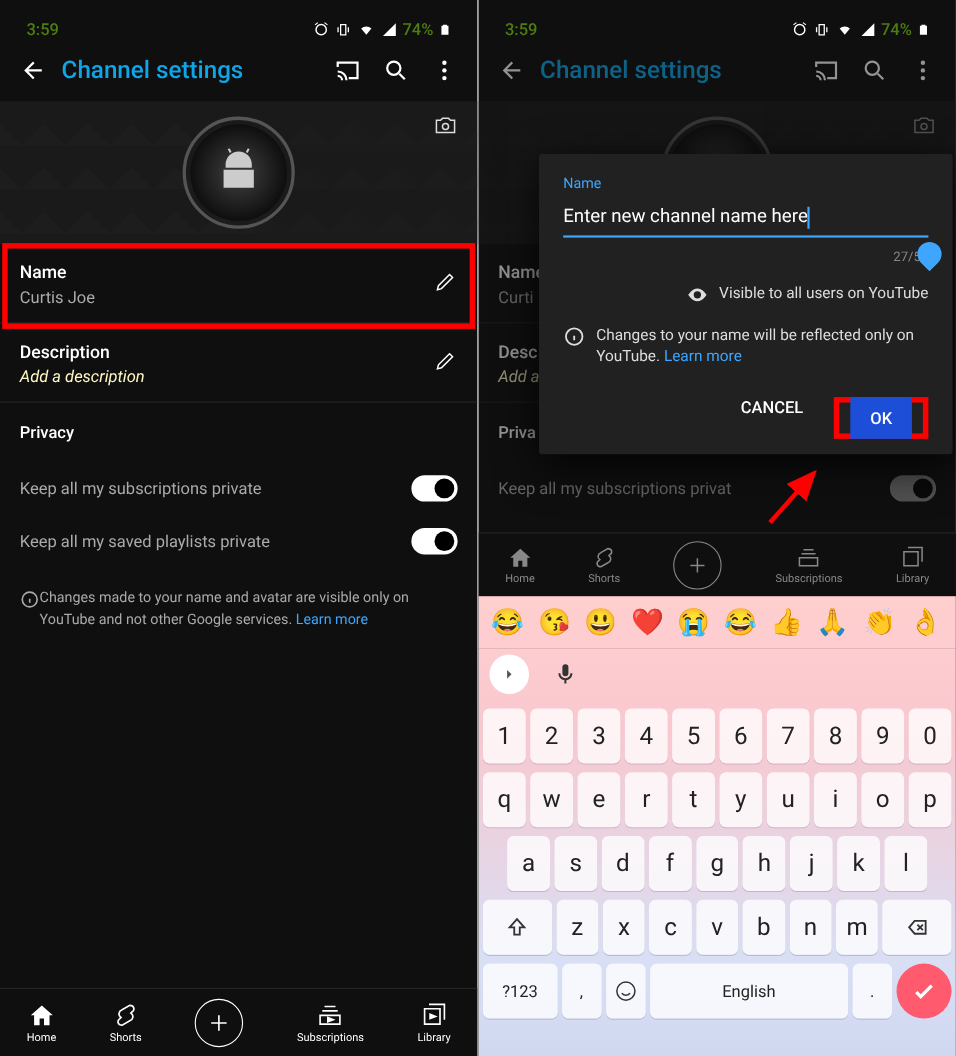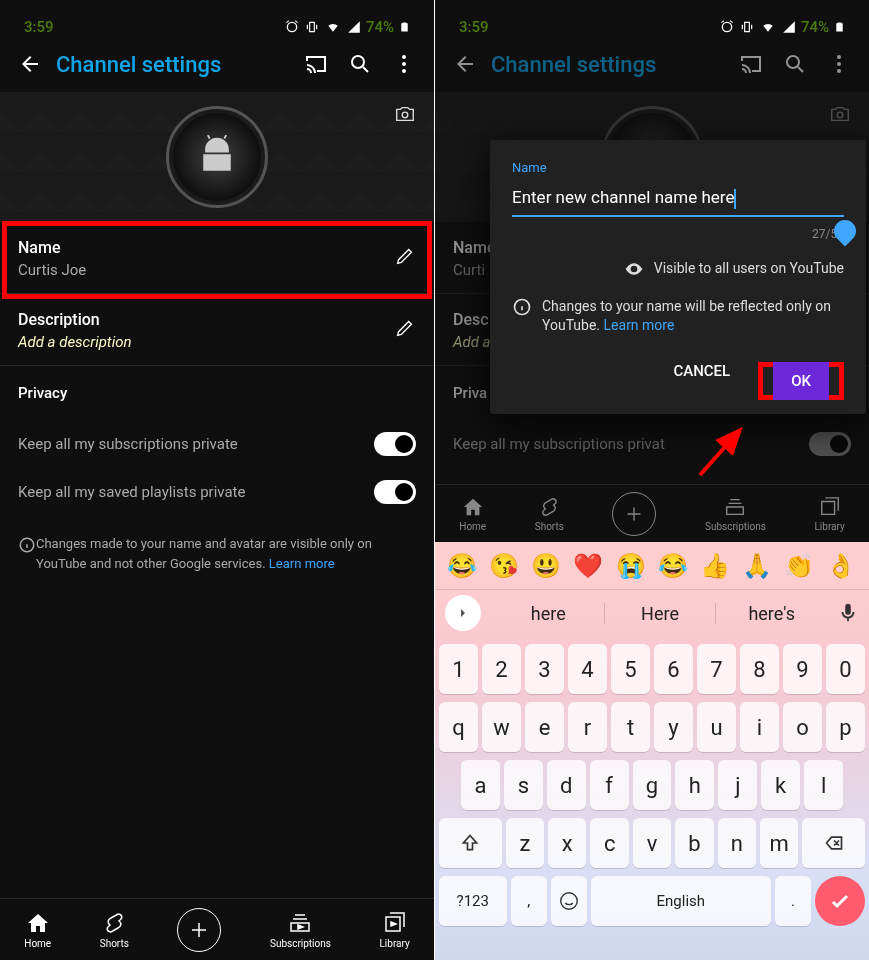--- a/index.html
+++ b/index.html
@@ -37,21 +37,21 @@
 
 .dialog { position: absolute; left: 55px; right: 3px; top: 140px; background: #212121; border-radius: 3px; z-index: 20; padding: 20px 22px 14px; box-shadow: 0 10px 40px rgba(0,0,0,0.8); }
 .dialog-label { color: #3ea6ff; font-size: 13px; margin-bottom: 8px; }
 .dialog-input { color: #fff; font-size: 17px; border-bottom: 2px solid #3ea6ff; padding: 4px 0 6px; position: relative; }
 .dialog-input .cursor { display: inline-block; width: 2px; height: 20px; background: #3ea6ff; vertical-align: middle; }
 .teardrop { position: absolute; right: 10px; top: 80px; width: 22px; height: 22px; background: #3ea6ff; border-radius: 50% 50% 50% 0; transform: rotate(-45deg); }
 .counter { text-align: right; color: #888; font-size: 12px; margin-top: 10px; }
 .dialog-note { display: flex; gap: 10px; margin-top: 18px; font-size: 14px; color: #ddd; line-height: 1.4; justify-content: flex-end; }
 .dialog-note a { color: #3ea6ff; text-decoration: none; }
 .dialog-actions { display: flex; justify-content: flex-end; gap: 28px; margin-top: 26px; font-size: 15px; font-weight: 500; color: #fff; align-items: flex-start; }
-.ok-btn { background: #6d28d9; padding: 10px 18px; }
+.ok-btn { background: #1d4ed8; padding: 10px 18px; }
 .ok-highlight { border: 5px solid #ff0000; padding: 5px 10px; }
 .arrow { position: absolute; left: 260px; top: 420px; z-index: 25; }
 
 .keyboard { position: absolute; bottom: 0; left: 0; right: 0; height: 418px; background: linear-gradient(180deg, #ffcfcf 0%, #f8c8d0 30%, #d8dff5 80%, #d0d8f0 100%); z-index: 15; }
 .emoji-row { height: 48px; display: flex; align-items: center; justify-content: space-around; padding: 0 6px; font-size: 24px; border-bottom: 1px solid rgba(0,0,0,0.1); }
 .sugg-row { height: 46px; display: flex; align-items: center; padding: 0 10px; }
 .sugg-btn { width: 36px; height: 36px; background: #fff; border-radius: 50%; display: flex; align-items: center; justify-content: center; margin-right: 12px; }
 .suggestions { flex: 1; display: flex; }
 .sugg { flex: 1; text-align: center; color: #222; font-size: 18px; border-right: 1px solid rgba(0,0,0,0.15); display: flex; align-items: center; justify-content: center; }
 .sugg:last-of-type { border: none; }
@@ -353,25 +353,20 @@
         <span>👍</span>
         <span>🙏</span>
         <span>👏</span>
         <span>👌</span>
       </div>
     <div class="sugg-row">
       <div class="sugg-btn">
           <svg width="16" height="16" viewBox="0 0 24 24" fill="#555">
             <path d="M9 6l6 6-6 6z"></path>
           </svg>
-        </div>
-      <div class="suggestions" id="sugg-row">
-          <div class="sugg">here</div>
-          <div class="sugg">Here</div>
-          <div class="sugg">here's</div>
         </div>
       <svg class="mic" width="22" height="22" viewBox="0 0 24 24" fill="#333">
           <path d="M12 14a3 3 0 003-3V5a3 3 0 00-6 0v6a3 3 0 003 3zm5-3a5 5 0 01-10 0H5a7 7 0 006 6.9V21h2v-3.1A7 7 0 0019 11z"></path>
         </svg>
     </div>
     <div class="key-rows">
       <div class="krow" id="krow1">
           <div class="key">1</div>
           <div class="key">2</div>
           <div class="key">3</div>

